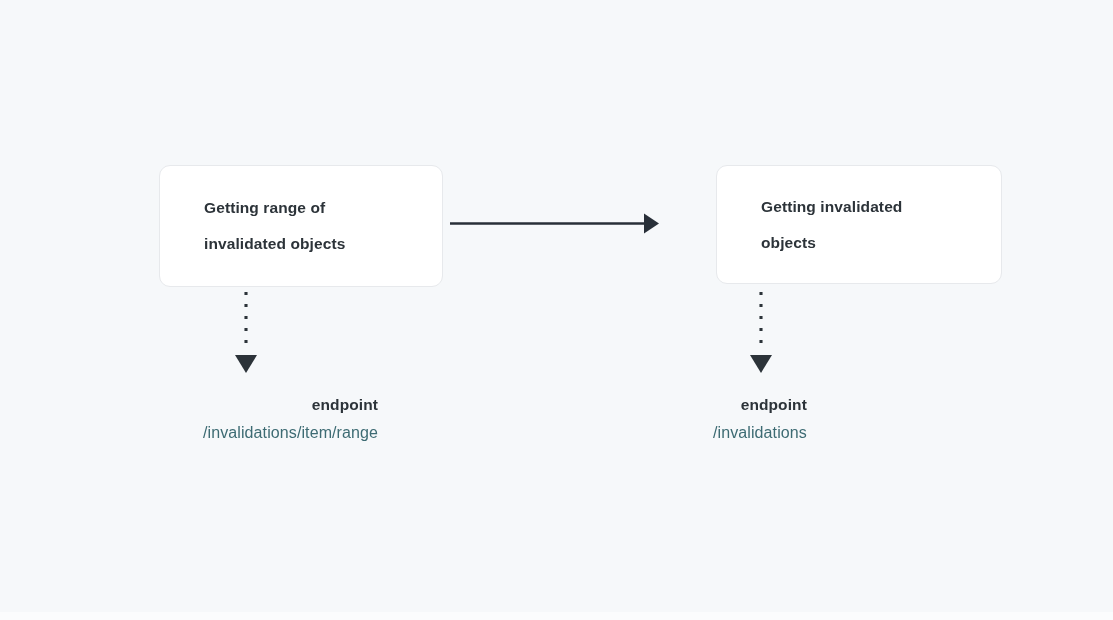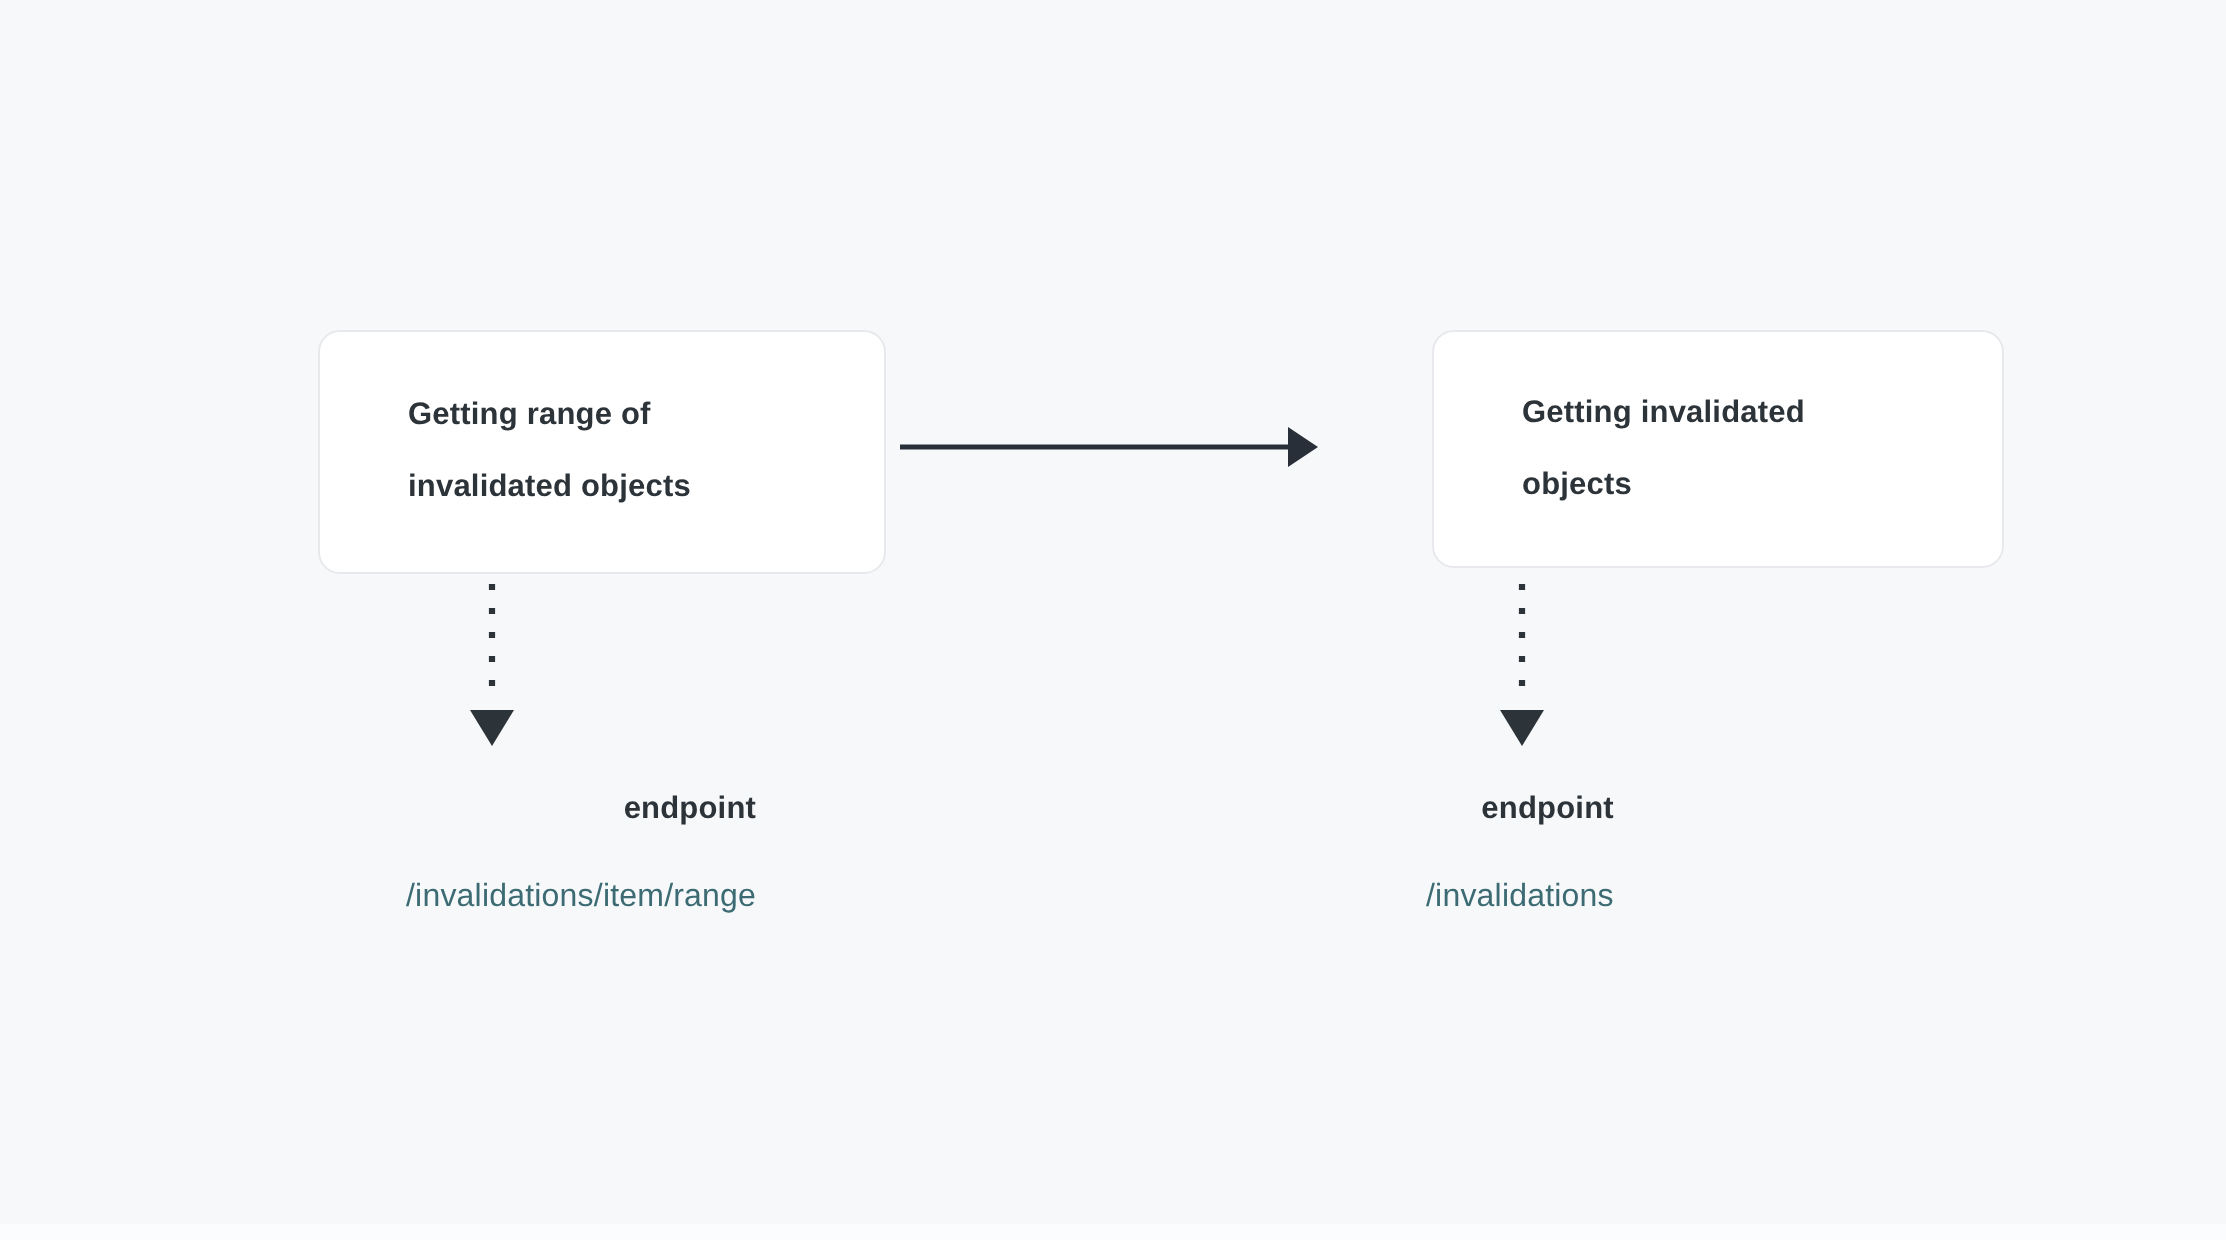--- a/index.html
+++ b/index.html
@@ -74,21 +74,21 @@
     font-weight: bold;
     color: #2c3339;
     line-height: 20px;
     letter-spacing: 0.1px;
   }
   .endpoint-path {
     font-size: 16px;
     font-weight: normal;
     color: #3d6b73;
     line-height: 20px;
-    margin-top: 24px;
+    margin-top: 8px;
     letter-spacing: 0.1px;
   }
   #endpoint-1 { left: 203px; top: 395px; }
   #endpoint-2 { left: 713px; top: 395px; }
 
   
   #connectors {
     position: absolute;
     left: 0;
     top: 0;

